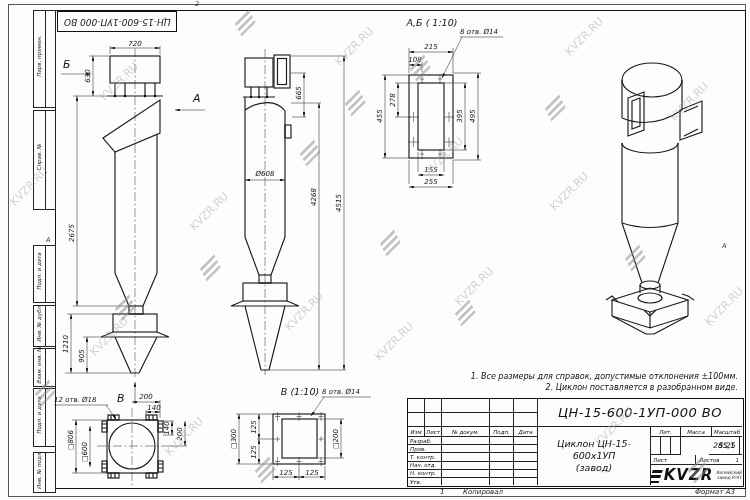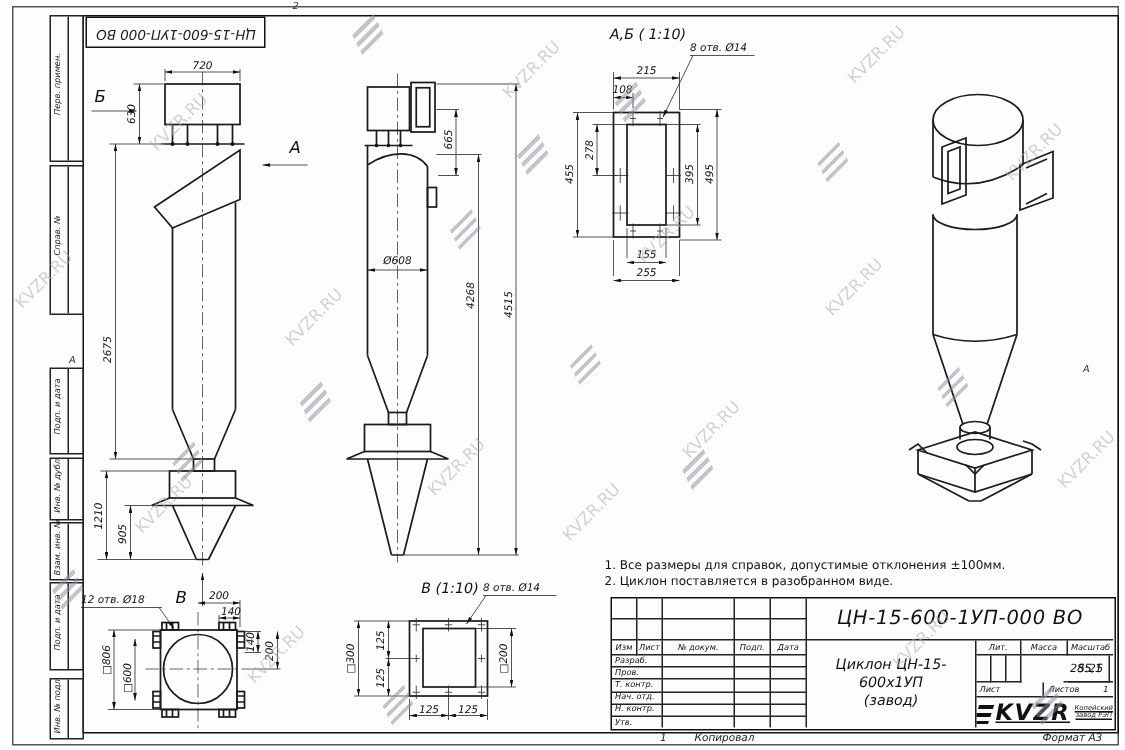--- a/index.html
+++ b/index.html
@@ -20,32 +20,32 @@
   
   svg{position:absolute;overflow:visible;}
   .obj{stroke:#1b1b1b;stroke-width:1.15;fill:none;stroke-linejoin:miter;}
   .thin{stroke:#2e2e2e;stroke-width:.55;fill:none;}
   .cl{stroke:#444;stroke-width:.55;fill:none;stroke-dasharray:9 2.5 2 2.5;}
   .dot{fill:#111;stroke:none;}
   text.dim{font:italic 7px "DejaVu Sans","Liberation Sans",sans-serif;fill:#111;}
   text.dimb{font:italic 9.5px "DejaVu Sans","Liberation Sans",sans-serif;fill:#111;}
   text.vlabel{font:italic 11px "DejaVu Sans","Liberation Sans",sans-serif;fill:#111;}
   
-  .notes{left:403px;top:371px;width:335px;font-size:8px;line-height:11px;color:#111;}
+  .notes{left:403px;top:371px;width:335px;font-size:8px;font-style:italic;line-height:11px;color:#111;text-align:right;}
   
   .tb{left:407px;top:398px;width:337px;height:89px;border:1.6px solid #111;box-sizing:border-box;background:transparent;}
   .tb .cell{position:absolute;box-sizing:border-box;border-right:1px solid #222;border-bottom:1px solid #222;
             font-size:5.5px;font-style:italic;color:#111;overflow:hidden;}
   .tb .nb{border-right:none;}
   .tb .c{display:flex;align-items:center;justify-content:center;text-align:center;}
   .tb .lft{display:flex;align-items:center;padding-left:2px;}
   .docnum{font-size:13px;font-style:italic;letter-spacing:.5px;}
   .tname{font-size:9.5px;line-height:12px;}
   .val{font-size:7.5px;font-style:italic;}
-  .logo-wrap{display:flex;align-items:center;justify-content:center;gap:3px;text-decoration:underline;}
+  .logo-wrap{display:flex;align-items:center;justify-content:center;gap:3px;}
   .logo-stripes{width:16px;height:15px;background:repeating-linear-gradient(0deg,#111 0 2.4px,transparent 2.4px 5.2px);
                 transform:skewX(-18deg);}
   .logo-kvzr{font-size:15px;font-weight:bold;letter-spacing:1px;color:#111;
              font-family:"DejaVu Sans","Liberation Sans",sans-serif;}
   .logo-sub{font-size:4.5px;font-style:italic;line-height:5.5px;color:#222;}
   .footer-text{font-size:7px;font-style:italic;color:#222;}
   
   .wm{pointer-events:none;z-index:9;}
   .wm-t{position:absolute;font-size:11px;color:#a9aeb6;opacity:.55;transform:rotate(-45deg);
         font-family:"DejaVu Sans","Liberation Sans",sans-serif;white-space:nowrap;}

